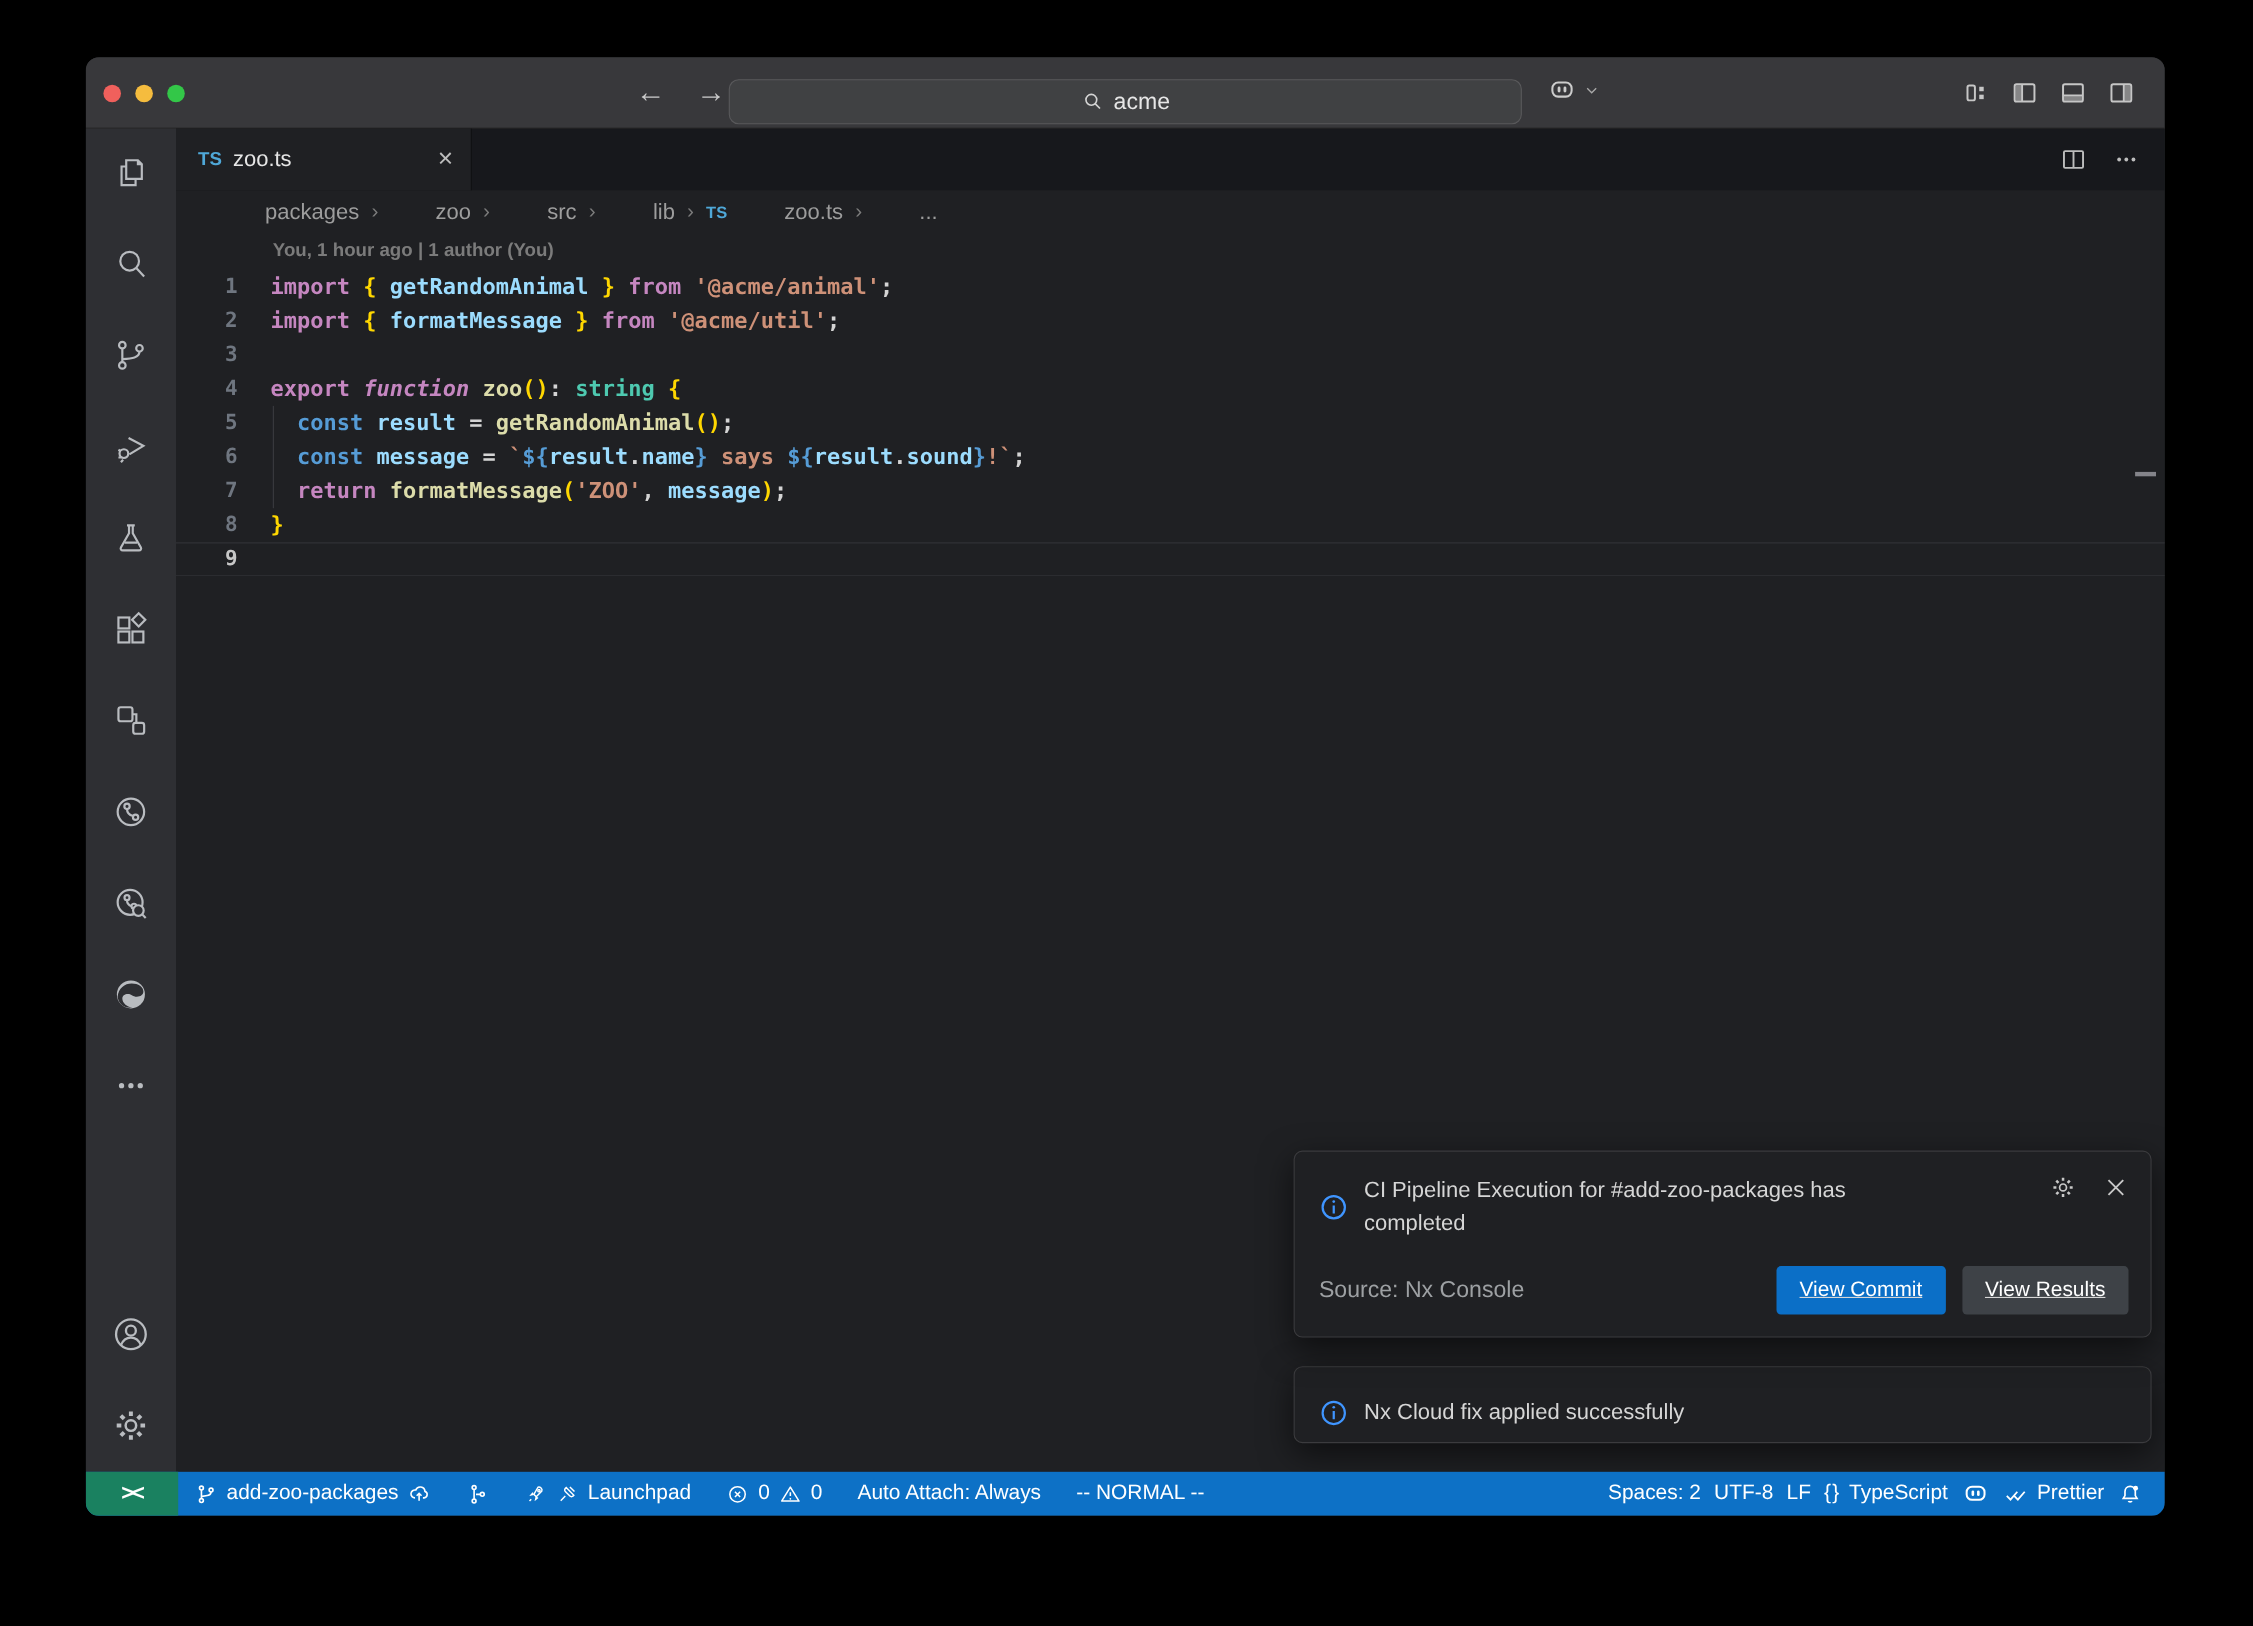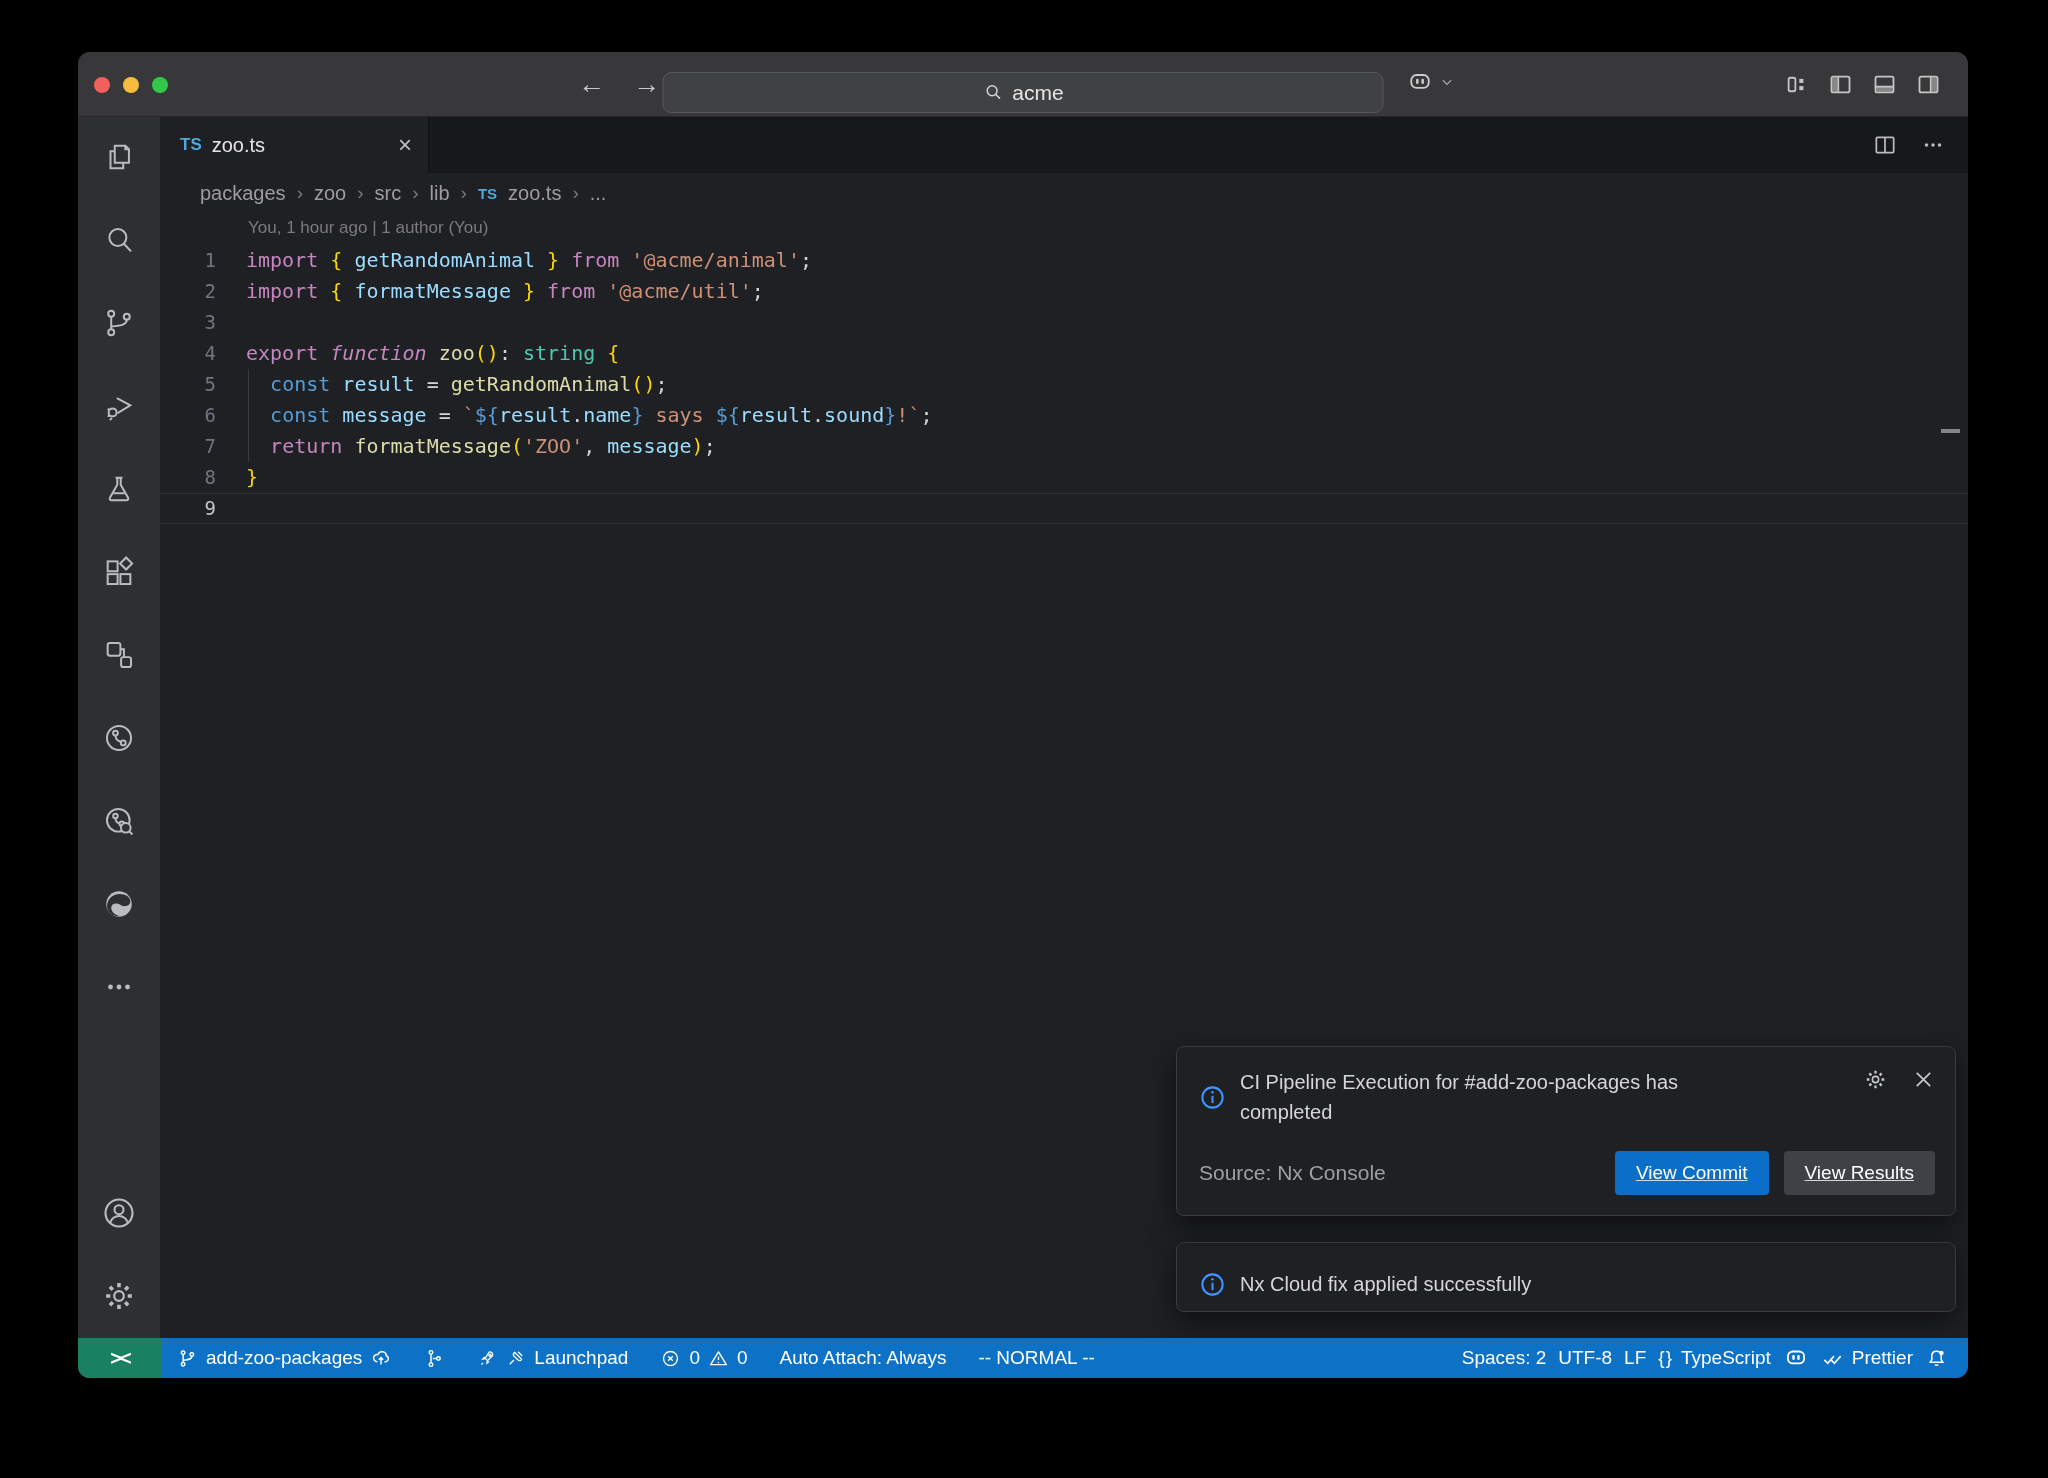--- a/index.html
+++ b/index.html
@@ -29,23 +29,23 @@
   .tabbar{height:56px;background:#17181c;display:flex;align-items:stretch;}
   .tab{width:232px;background:#1f2023;display:flex;align-items:center;padding:0 16px 0 20px;gap:10px;border-right:1px solid #101012;}
   .ts-badge{color:var(--clr-ts_badge);font-weight:700;font-size:17px;}
   .tab-label{color:#e6e6e6;font-size:20px;}
   .tab-close{margin-left:auto;color:#bdbdbd;font-size:24px;line-height:1;cursor:pointer;}
   .tabbar-actions{margin-left:auto;display:flex;align-items:center;gap:22px;padding-right:22px;}
 
   .breadcrumb{height:40px;display:flex;align-items:center;padding-left:40px;gap:11px;color:#9d9d9d;font-size:20px;}
   .breadcrumb .sep{color:#7c7c7c;font-size:19px;}
   .breadcrumb .ts-badge{font-size:15px;}
-  .crumb{cursor:pointer;}
-
-  .code{flex:1;position:relative;font-family:"DejaVu Sans Mono",monospace;font-size:20px;}
+  .crumb{cursor:pointer;margin-left:41px;}
+
+  .code{flex:1;position:relative;font-family:"DejaVu Sans Mono",monospace;font-size:20px;font-weight:bold;}
   .blame{position:absolute;left:88px;top:5px;color:#7b7b7b;font-size:17px;font-family:"Liberation Sans",sans-serif;}
   .lines{margin-top:32px;}
   .line{display:flex;height:31px;line-height:31px;}
   .line .ln{width:56px;text-align:right;color:#6f7680;font-size:19px;flex:none;}
   .line .content{padding-left:30px;white-space:pre;}
   .line.current{box-shadow:inset 0 1px 0 #303136, inset 0 -1px 0 #303136;}
   .line.current .ln{color:#c6c6c6;}
   .scope-guide{position:absolute;left:88px;top:156px;width:1px;height:93px;background:#3a3b40;}
   .ruler-dash{position:absolute;right:8px;top:216px;width:19px;height:4px;background:#84848a;}
   .tk-kw{color:var(--tk-kw);} .tk-kwi{color:var(--tk-kwi);font-style:italic;}

